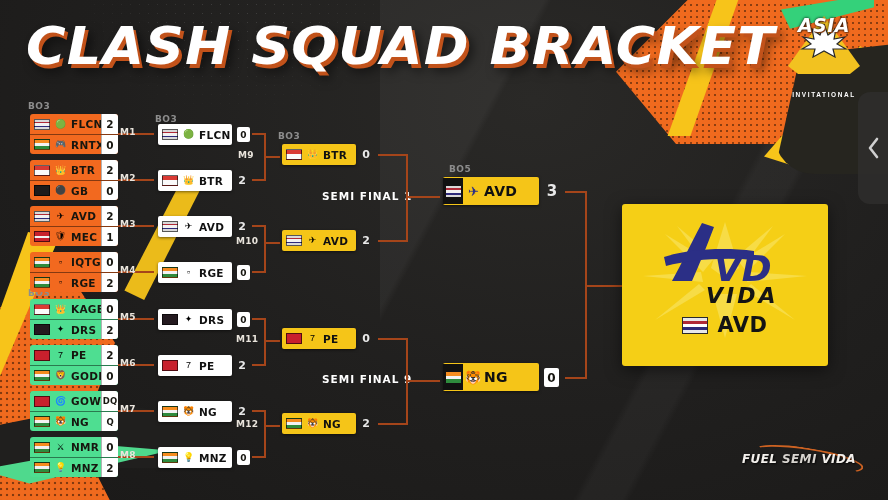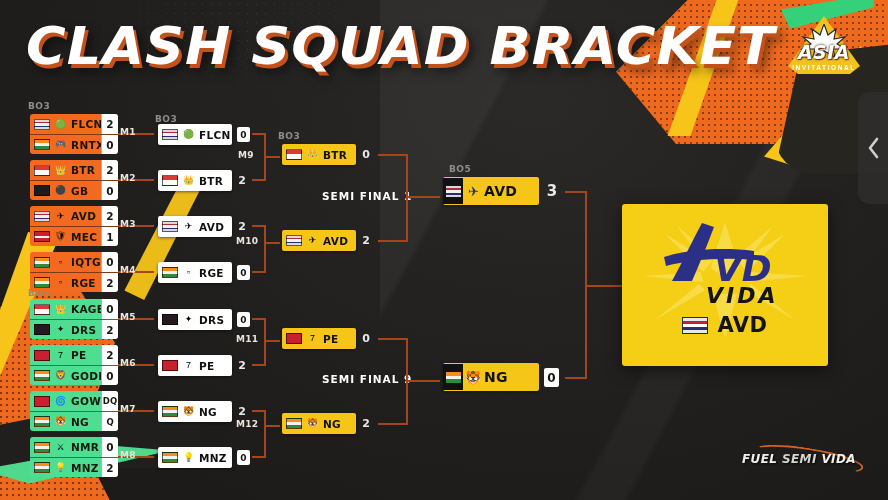--- a/index.html
+++ b/index.html
@@ -112,21 +112,21 @@
     transform-origin: left center;
     text-shadow: 3px 4px 0 #c2521a, 6px 7px 10px rgba(0,0,0,.55);
     white-space: nowrap;
     line-height: 1;
   }
 
   
   .logo {
     position: absolute; right: 22px; top: 16px;
     width: 84px; height: 82px;
-    display: flex; flex-direction: column; align-items: center; justify-content: center;
+    display: flex; flex-direction: column; align-items: center; justify-content: space-between;
   }
   .logo-badge {
     position: absolute; left: 6px; top: 0; width: 72px; height: 58px;
     background: #f2c220;
     clip-path: polygon(50% 0%, 100% 86%, 86% 100%, 14% 100%, 0% 86%);
   }
   .logo-crown { position: absolute; left: 18px; top: 8px; }
   .logo-asia {
     position: relative; z-index: 3;
     font-size: 19px; font-weight: 900; font-style: italic; color: #fff;

